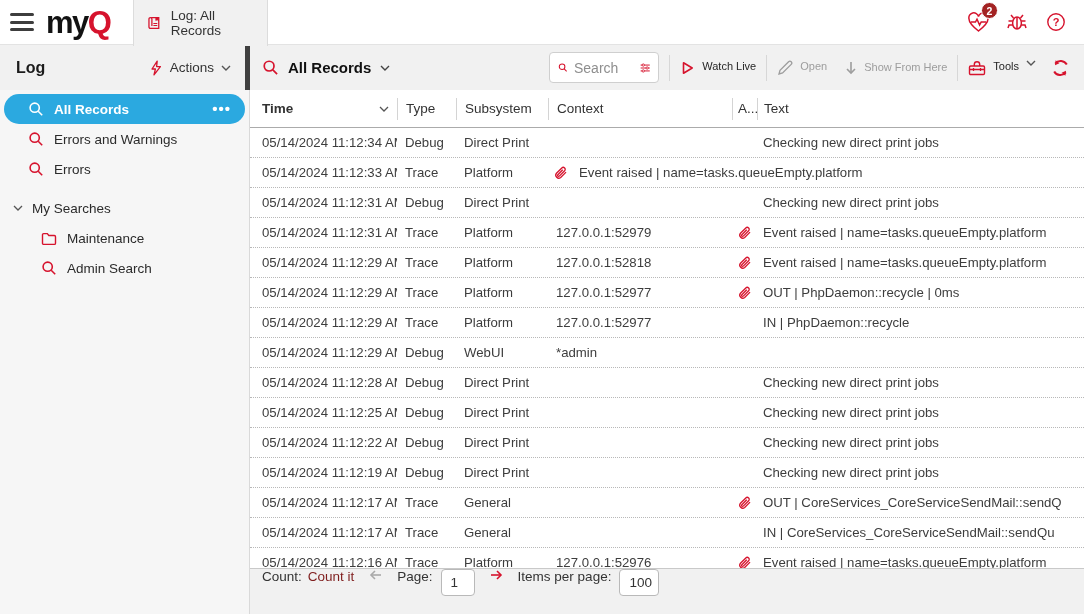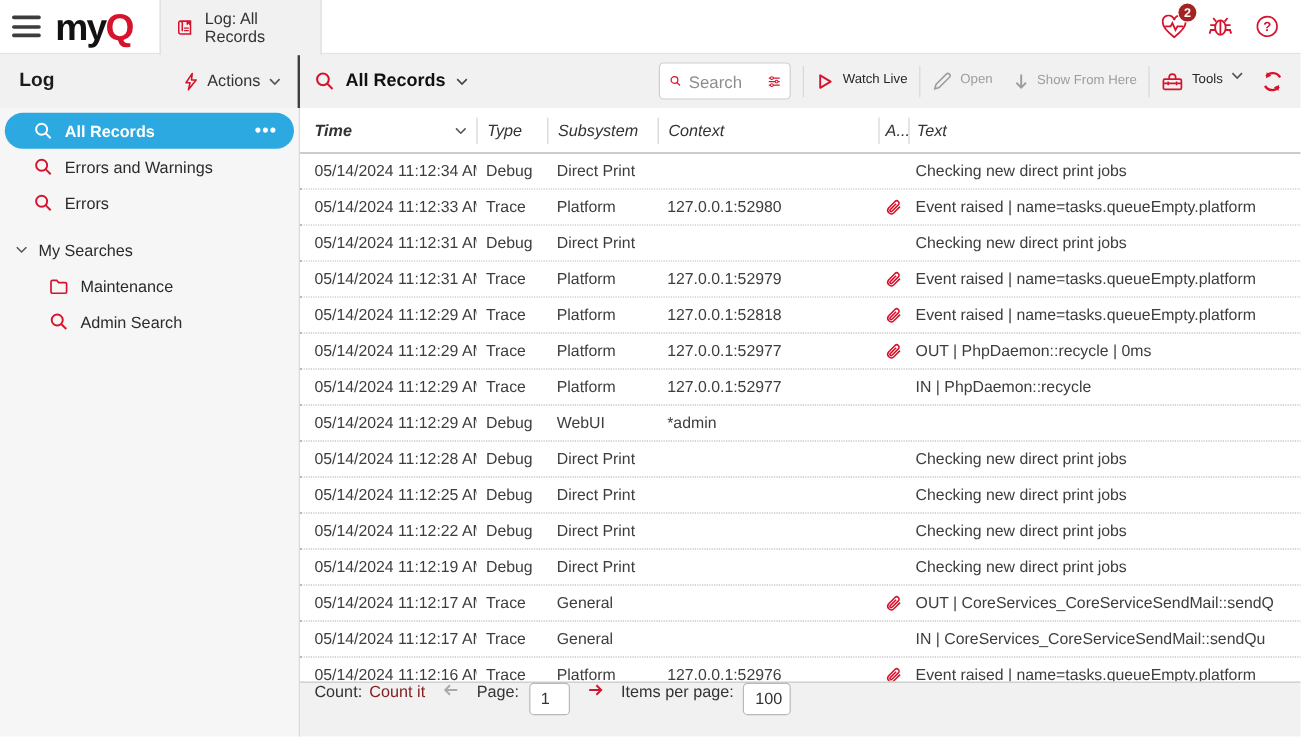--- a/index.html
+++ b/index.html
@@ -19,21 +19,21 @@
          display:flex; align-items:center; gap:8px; padding-left:13px; font-size:13.5px; color:#333; cursor:pointer; }
   .topbar-right { margin-left:auto; display:flex; align-items:center; gap:15px; padding-right:16px; }
   .icon-btn { position:relative; width:24px; height:24px; display:flex; align-items:center;
               justify-content:center; cursor:pointer; }
   .badge { position:absolute; top:-8px; right:-8px; min-width:17px; height:17px; border-radius:9px;
            background:#a32323; color:#fff; font-size:10.5px; font-weight:bold; display:flex;
            align-items:center; justify-content:center; border:1px solid #fff; }
 
   
   .subbar { position:absolute; top:45px; left:0; right:0; height:45px; background:#f1f1f1; display:flex; }
-  .subbar-left { width:250px; border-right:2px solid #404040; display:flex; align-items:center;
+  .subbar-left { width:250px; border-right:5px solid #404040; display:flex; align-items:center;
                  padding:0 14px 0 16px; flex:none; }
   .page-title { font-weight:bold; font-size:16px; color:#1b1b1b; }
   .actions-btn { margin-left:auto; display:flex; align-items:center; gap:7px; font-size:13.5px;
                  color:#333; cursor:pointer; }
   .subbar-main { flex:1; display:flex; align-items:center; padding:0 12px; min-width:0; }
   .view-select { display:flex; align-items:center; gap:9px; font-size:15px; font-weight:bold;
                  color:#111; cursor:pointer; white-space:nowrap; }
   .searchbox { margin-left:auto; width:110px; height:31px; background:#fff; border:1px solid #cfcfcf;
                border-radius:4px; display:flex; align-items:center; padding:0 8px; gap:6px; flex:none; }
   .searchbox input { border:none; outline:none; background:transparent; width:100%; font-size:14px;
@@ -55,21 +55,21 @@
                         padding-left:24px; padding-right:14px; }
   .side-item.selected .grow { flex:1; }
   .dots { color:#fff; font-size:15px; font-weight:bold; letter-spacing:1px; line-height:0; }
   .section-header { display:flex; align-items:center; gap:9px; padding-left:13px; height:30px;
                     margin-top:9px; font-size:13.5px; color:#2b2b2b; cursor:pointer; }
   .sub-item { padding-left:41px; }
 
   
   .main { position:absolute; top:90px; left:250px; right:0; bottom:0; background:#fff;
           display:flex; flex-direction:column; }
-  .thead { height:38px; display:flex; align-items:center; border-bottom:1px solid #ababab; flex:none;font-style:italic; }
+  .thead { height:38px; display:flex; align-items:center; border-bottom:1px solid #ababab; flex:none; }
   .th { font-size:13.5px; color:#333; display:flex; align-items:center; height:22px;
         white-space:nowrap; overflow:hidden; cursor:pointer; }
   .th + .th { border-left:1px solid #d4d4d4; }
   .th-time { width:147px; padding:0 8px 0 12px; font-weight:bold; justify-content:space-between; }
   .th-type { width:59px; padding-left:8px; }
   .th-subsystem { width:92px; padding-left:8px; }
   .th-context { width:184px; padding-left:8px; }
   .th-attach { width:25px; padding-left:5px; }
   .th-text { flex:1; padding-left:6px; }
 
@@ -317,21 +317,20 @@
           <div class="tcell c-type">Debug</div>
           <div class="tcell c-subsystem">Direct Print</div>
           <div class="tcell c-context"></div>
           <div class="tcell c-attach"></div>
           <div class="tcell c-text">Checking new direct print jobs</div>
         </div>
         <div class="trow">
           <div class="tcell c-time">05/14/2024 11:12:33 AM</div>
           <div class="tcell c-type">Trace</div>
           <div class="tcell c-subsystem">Platform</div>
-          <div class="tcell c-context">127.0.0.1:52980</div>
           <div class="tcell c-attach">
             <svg width="15" height="16" viewBox="0 0 16 17">
               <path d="M13.9 7.6 L8.2 13.3 a3.2 3.2 0 01-4.5-4.5 L9.4 3.1 a2.1 2.1 0 013 3 L6.7 11.8 a1.05 1.05 0 01-1.5-1.5 L10.4 5.1" fill="none" stroke="#d6132d" stroke-width="1.4"></path>
             </svg>
           </div>
           <div class="tcell c-text">Event raised | name=tasks.queueEmpty.platform</div>
         </div>
         <div class="trow">
           <div class="tcell c-time">05/14/2024 11:12:31 AM</div>
           <div class="tcell c-type">Debug</div>

